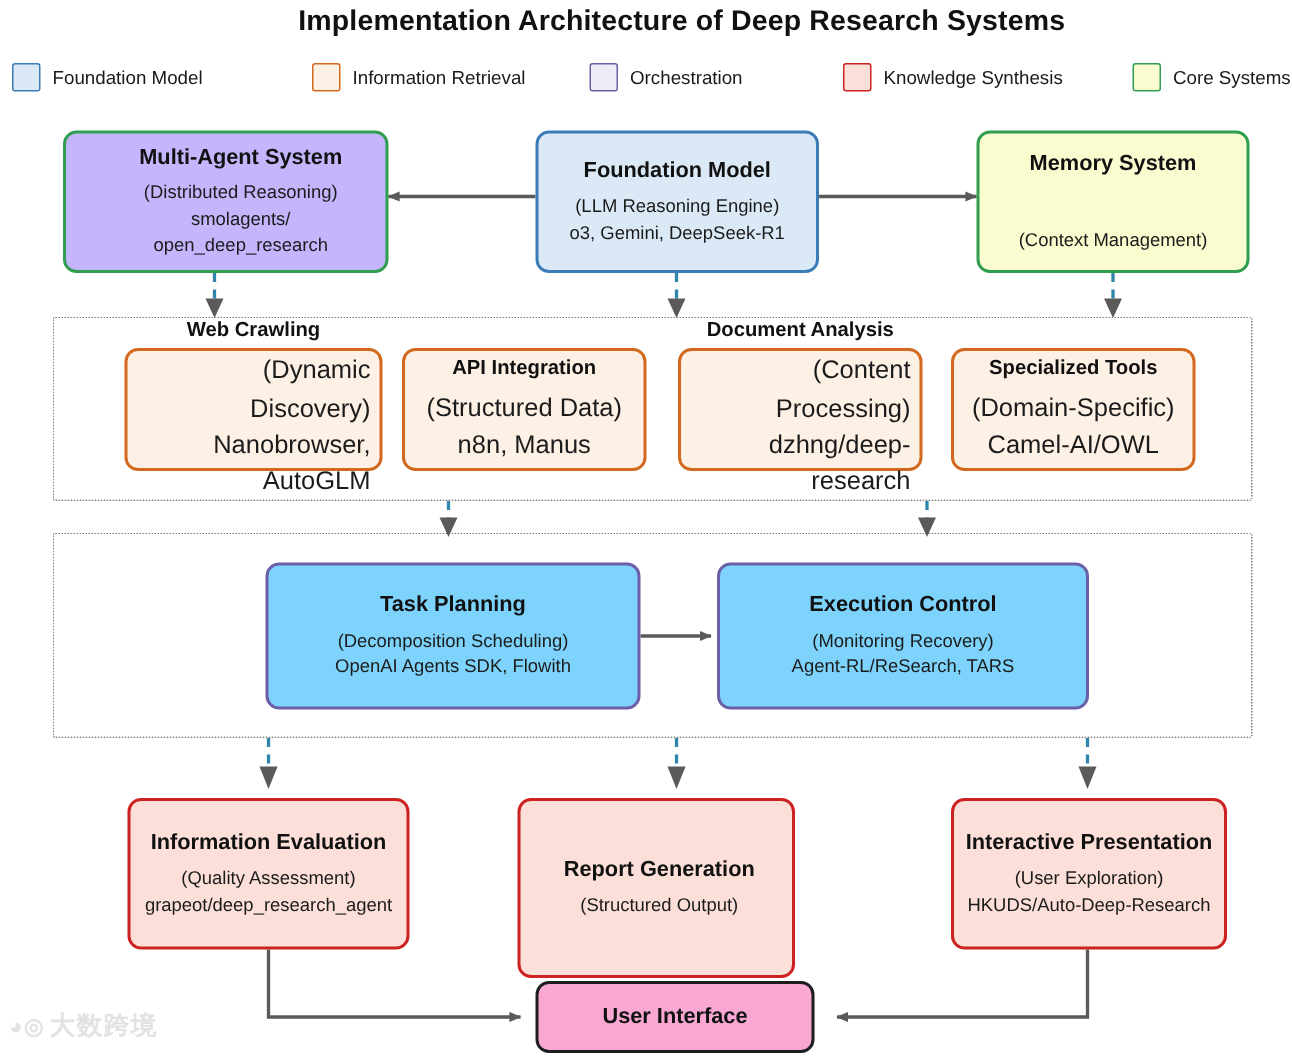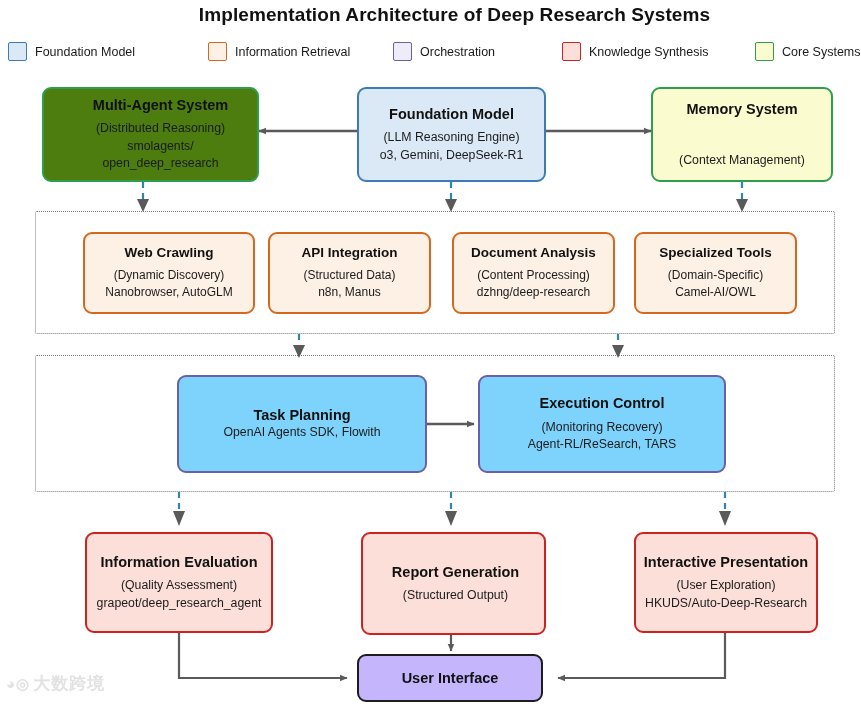--- a/index.html
+++ b/index.html
@@ -50,30 +50,30 @@
     border-radius:9px;
     display:flex;flex-direction:column;align-items:center;justify-content:center;
     text-align:center;
     padding:4px 6px;
   }
   .node .n-title{font-weight:bold;font-size:14.5px;line-height:1.25;color:#111;}
   .node .n-sub{font-size:12.3px;line-height:1.5;color:#1b1b1b;margin-top:5px;}
   .node .n-meta{font-size:12.3px;line-height:1.42;color:#1b1b1b;}
 
   .sm .n-title{font-size:13.5px;}
-  .sm .n-sub,.sm .n-meta{font-size:12px;}
+  .sm .n-sub,.sm .n-meta{font-size:17px;text-align:right;}
 
   
   .p-foundation{background:#dbe9f6;border:2.2px solid #3b7cb8;}
   .p-core      {background:#fbfbd0;border:2.4px solid #2f9e4f;}
-  .p-agent     {background:#4d7c0f;border:2.4px solid #2f9e4f;padding-left:26px;}
+  .p-agent     {background:#c4b5fd;border:2.4px solid #2f9e4f;padding-left:26px;}
   .p-retrieval {background:#fdf0e4;border:2.4px solid #d2691e;}
   .p-orch      {background:#7dd3fc;border:2.2px solid #6b5fa8;}
   .p-synth     {background:#fbdfd8;border:2.4px solid #cc2222;}
-  .p-ui        {background:#c4b5fd;border:2.6px solid #1d1d1d;}
+  .p-ui        {background:#f9a8d4;border:2.6px solid #1d1d1d;}
 
   
   #links{position:absolute;left:0;top:0;width:861px;height:704px;pointer-events:none;}
 
   
   .watermark{
     position:absolute;left:6px;top:672px;
     font-size:17px;font-weight:bold;color:#e2e2e2;
     letter-spacing:1px;user-select:none;white-space:nowrap;
   }
@@ -191,36 +191,37 @@
   </div>
 
   <div class="node p-retrieval sm" style="left:634px;top:232px;width:163px;height:82px;">
     <div class="n-title">Specialized Tools</div>
     <div class="n-sub">(Domain-Specific)</div>
     <div class="n-meta">Camel-AI/OWL</div>
   </div>
 
   <div class="node p-orch" style="left:177px;top:375px;width:250px;height:98px;">
     <div class="n-title">Task Planning</div>
+    <div class="n-sub">(Decomposition Scheduling)</div>
     <div class="n-meta">OpenAI Agents SDK, Flowith</div>
   </div>
 
   <div class="node p-orch" style="left:478px;top:375px;width:248px;height:98px;">
     <div class="n-title">Execution Control</div>
     <div class="n-sub">(Monitoring Recovery)</div>
     <div class="n-meta">Agent-RL/ReSearch, TARS</div>
   </div>
 
   <div class="node p-synth" style="left:85px;top:532px;width:188px;height:101px;">
     <div class="n-title">Information Evaluation</div>
     <div class="n-sub">(Quality Assessment)</div>
     <div class="n-meta">grapeot/deep_research_agent</div>
   </div>
 
-  <div class="node p-synth" style="left:361px;top:532px;width:185px;height:103px;padding-left:10px;">
+  <div class="node p-synth" style="left:345px;top:532px;width:185px;height:120px;padding-left:10px;">
     <div class="n-title">Report Generation</div>
     <div class="n-sub">(Structured Output)</div>
   </div>
 
   <div class="node p-synth" style="left:634px;top:532px;width:184px;height:101px;">
     <div class="n-title">Interactive Presentation</div>
     <div class="n-sub">(User Exploration)</div>
     <div class="n-meta">HKUDS/Auto-Deep-Research</div>
   </div>
 

